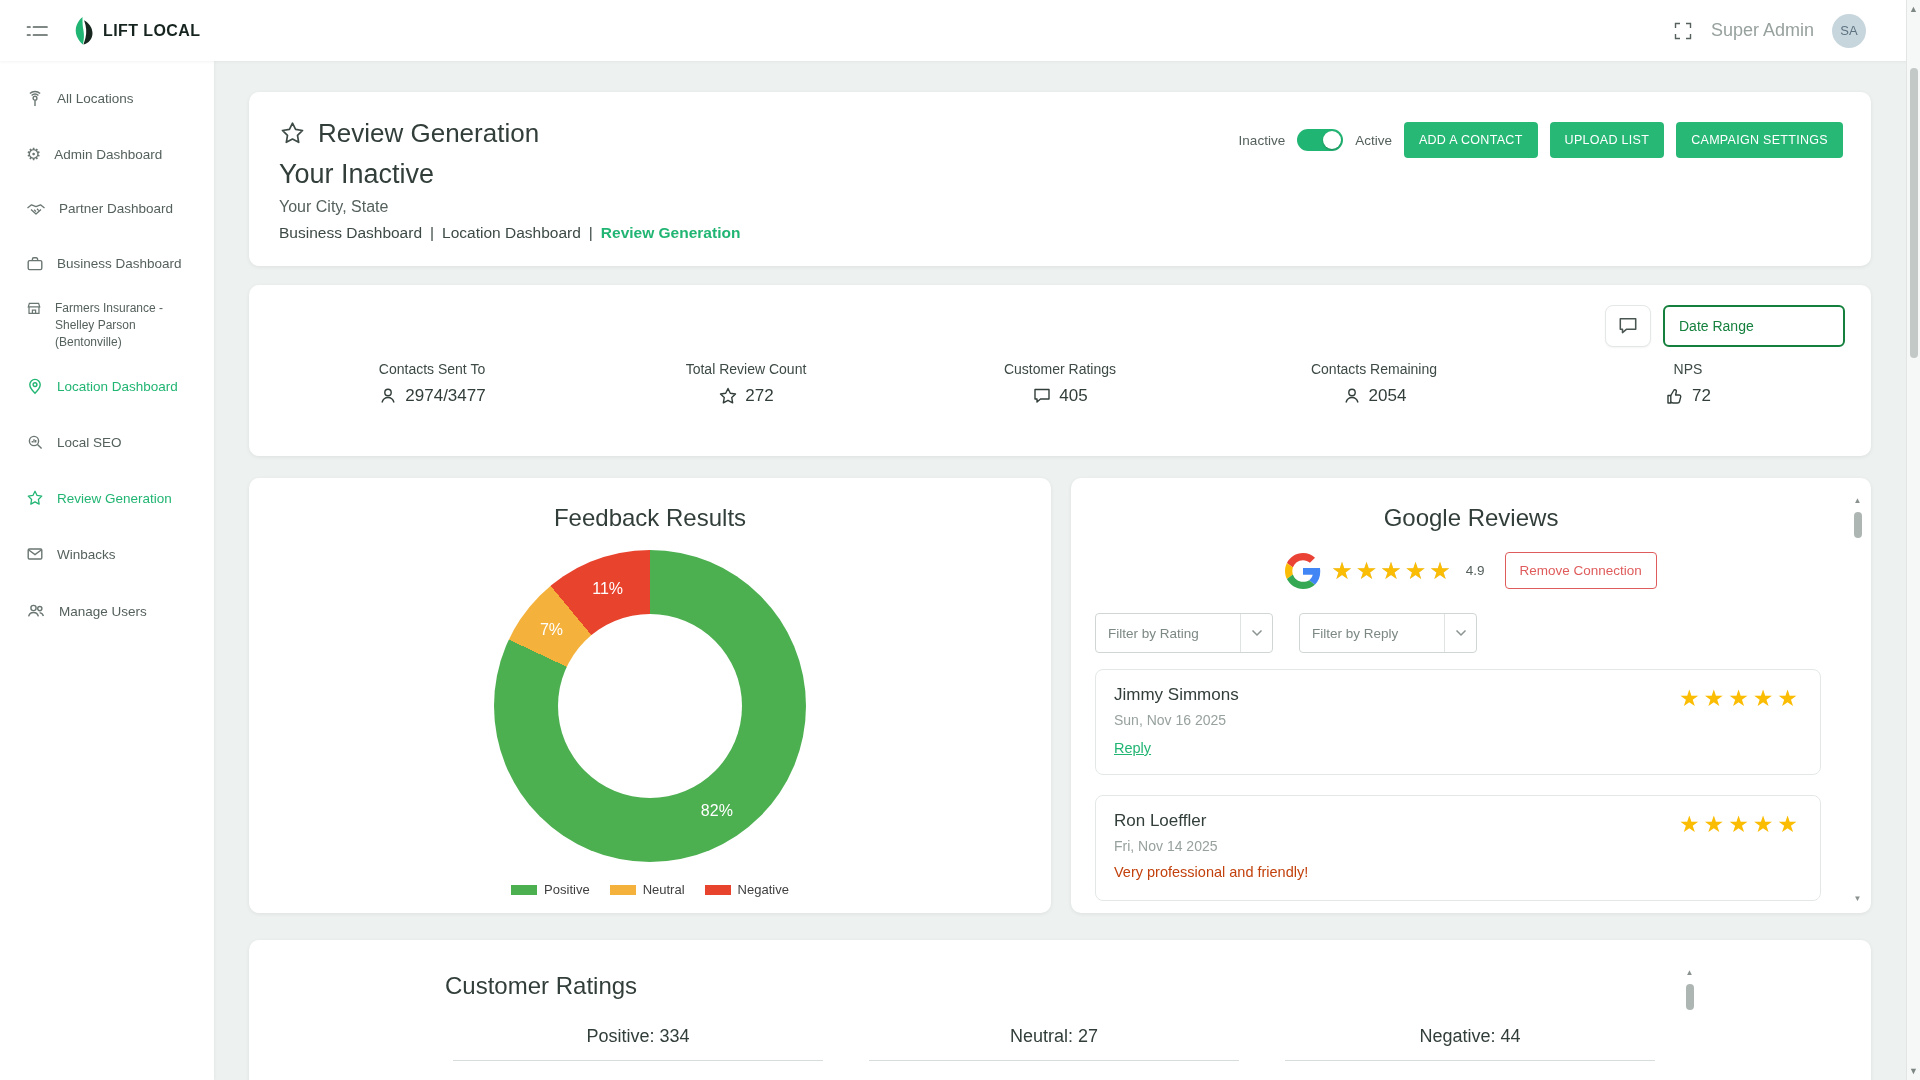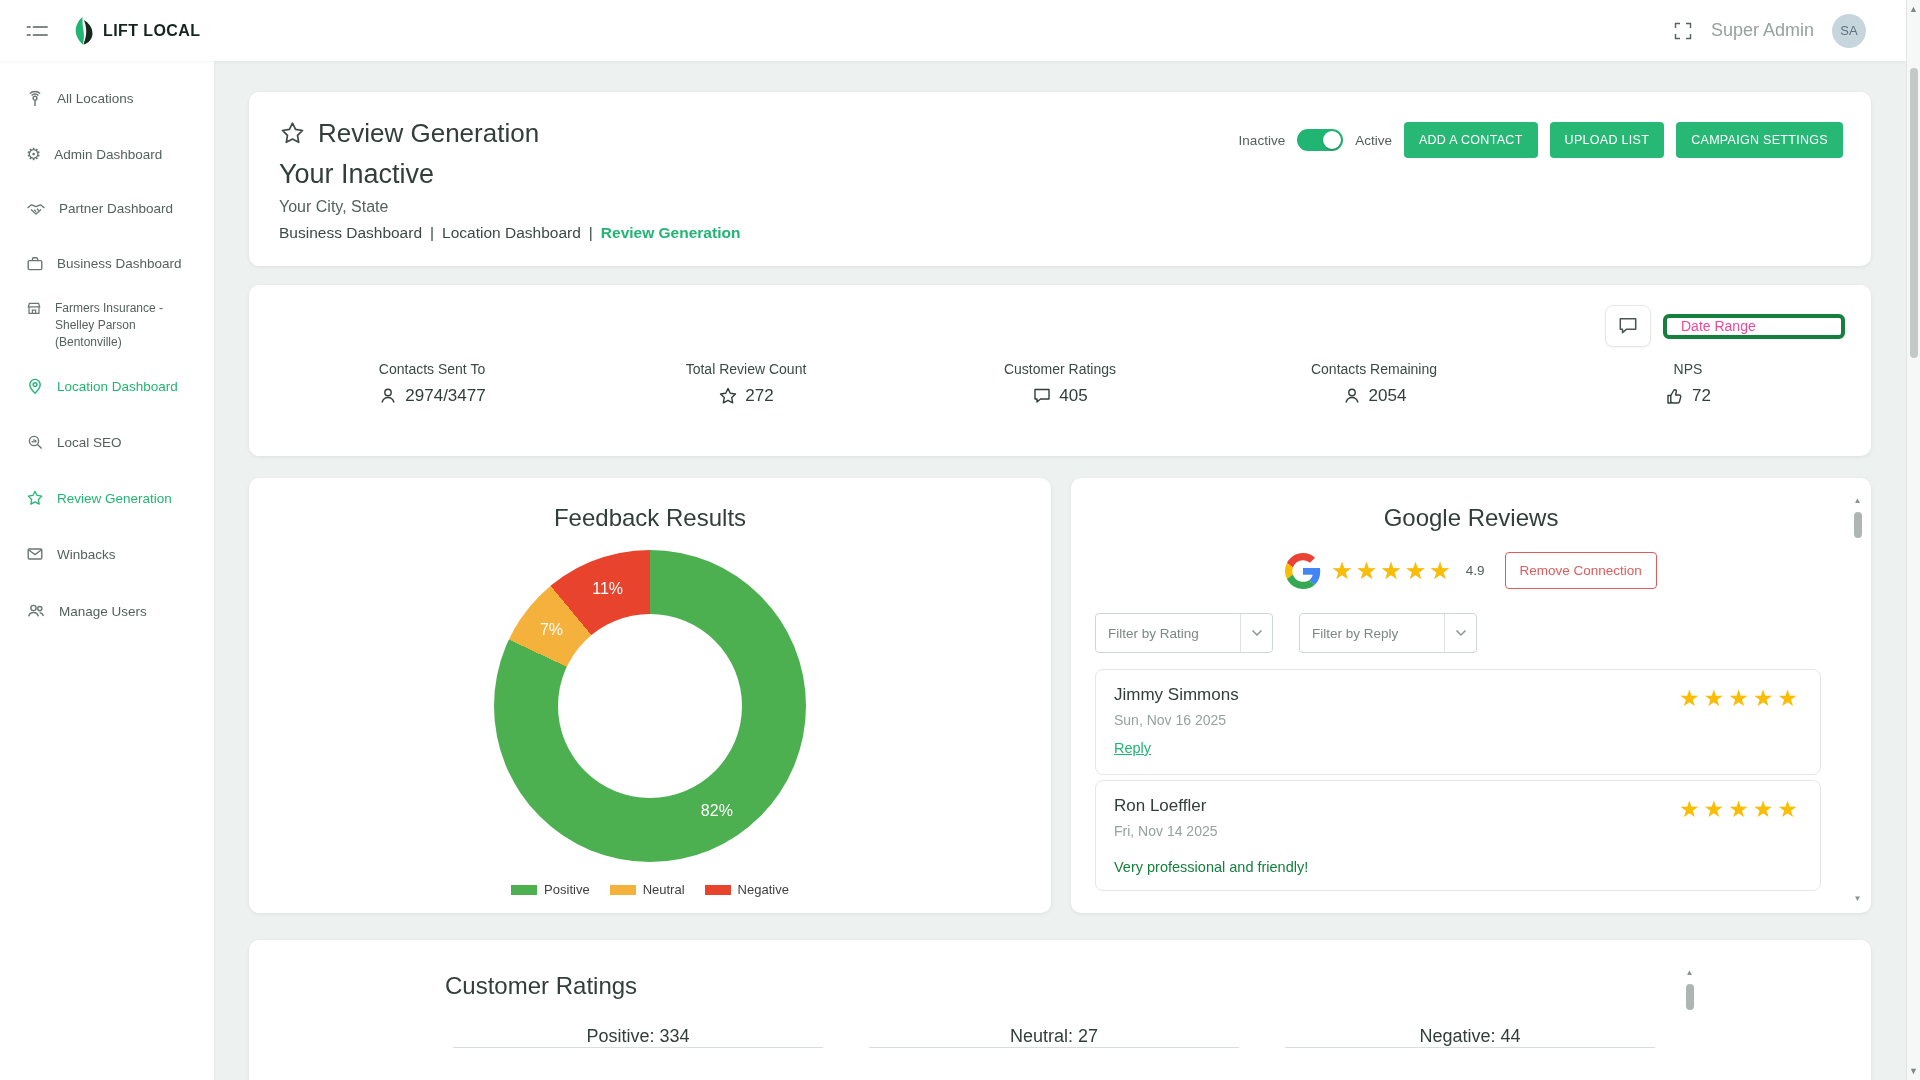--- a/index.html
+++ b/index.html
@@ -42,21 +42,21 @@
   .head-controls{position:absolute;top:30px;right:28px;display:flex;align-items:center;gap:12px}
   .toggle-label{font-size:13.5px;color:#55615d}
   .toggle{width:46px;height:22px;border-radius:11px;background:#21b573;position:relative;cursor:pointer;display:inline-block}
   .toggle .knob{position:absolute;right:2px;top:2px;width:18px;height:18px;border-radius:50%;background:#fff;box-shadow:0 1px 2px rgba(0,0,0,.25)}
   .btn-green{background:#27b876;color:#fff;border:none;border-radius:4px;font-size:12.5px;font-weight:normal;letter-spacing:.3px;padding:11px 15px;cursor:pointer;font-family:inherit}
 
   
   .stats-card{position:relative;margin-top:19px;height:171px;padding:20px 26px}
   .stats-top{display:flex;justify-content:flex-end;align-items:center;gap:12px}
   .chat-btn{width:46px;height:42px;border:1px solid #e3e8e6;border-radius:8px;background:#fff;display:flex;align-items:center;justify-content:center;color:#4a5652;cursor:pointer;box-shadow:0 1px 2px rgba(0,0,0,.05)}
-  .date-range{width:182px;height:25px;border:4px solid #15803d;border-radius:6px;background:#fff;display:flex;align-items:center;padding:0 14px;font-size:14px;color:#ec4899;cursor:pointer}
+  .date-range{width:182px;height:42px;border:2px solid #15803d;border-radius:6px;background:#fff;display:flex;align-items:center;padding:0 14px;font-size:14px;color:#15803d;cursor:pointer}
   .stats-row{display:flex;margin-top:14px}
   .stat{flex:1;display:flex;flex-direction:column;align-items:center}
   .stat-label{font-size:14px;color:#3d4a46}
   .stat-value{display:flex;align-items:flex-end;gap:7px;margin-top:9px;font-size:17px;color:#323e3a}
   .stat-value .st-icon{display:inline-flex;color:#323e3a}
 
   
   .charts-row{display:flex;gap:20px;margin-top:22px}
   .card-title{text-align:center;font-size:24px;color:#323e3a;font-weight:400}
 
@@ -72,41 +72,41 @@
   .google-card{width:800px;height:435px;position:relative;padding:26px 24px 0;overflow:hidden}
   .g-row{display:flex;align-items:center;justify-content:center;gap:10px;margin-top:20px}
   .stars-wrap{position:relative;display:inline-block;font-size:24px;letter-spacing:3px;line-height:1;color:#d5dbd9}
   .stars-fill{position:absolute;left:0;top:0;overflow:hidden;white-space:nowrap;color:#fbbc04}
   .g-rating{font-size:13.5px;color:#55615d;margin-left:2px}
   .btn-outline-red{margin-left:10px;background:#fff;border:1px solid #e05c5c;color:#e05c5c;border-radius:4px;font-size:13.5px;padding:10px 14px;cursor:pointer;font-family:inherit}
   .filters{display:flex;gap:26px;margin-top:24px}
   .select{height:40px;border:1px solid #cfd6d3;border-radius:4px;display:flex;align-items:center;font-size:13.5px;color:#7c8884;cursor:pointer;min-width:178px;background:#fff}
   .select .sel-label{flex:1;padding:0 12px}
   .select .chev{width:32px;align-self:stretch;display:flex;align-items:center;justify-content:center;border-left:1px solid #dfe4e2}
-  .review-list{margin-top:16px;display:flex;flex-direction:column;gap:5px;padding-right:26px}
+  .review-list{margin-top:16px;display:flex;flex-direction:column;gap:20px;padding-right:26px}
   .review{border:1px solid #e3e8e6;border-radius:8px;padding:15px 18px;display:flex;justify-content:space-between;align-items:flex-start;min-height:106px}
   .r-name{font-size:17px;color:#323e3a}
   .r-date{font-size:14px;color:#97a19d;margin-top:7px}
   .r-reply{font-size:14.5px;color:#21b573;text-decoration:underline;margin-top:12px;display:inline-block;cursor:pointer}
-  .r-text{font-size:14.5px;color:#15803d;margin-top:20px}
+  .r-text{font-size:14.5px;color:#c2410c;margin-top:10px}
   .r-stars{font-size:23px;letter-spacing:4px;color:#fbbc04;white-space:nowrap}
 
   
   .mini-sb{position:absolute;top:18px;bottom:10px;right:7px;width:13px;display:flex;flex-direction:column;align-items:center;justify-content:space-between;color:#8a928f;font-size:8px;z-index:3}
   .mini-sb .sb-thumb{position:absolute;top:16px;left:2.5px;width:8px;height:26px;border-radius:4px;background:#aeb6b3}
   .ratings-sb{top:28px;bottom:auto;height:330px;right:175px}
   .page-sb{position:absolute;top:0;right:0;width:14px;height:1080px;background:#f6f7f7;border-left:1px solid #e2e5e4;z-index:50;display:flex;flex-direction:column;align-items:center;justify-content:space-between;padding:4px 0;color:#7d8784;font-size:9px}
   .page-sb .sb-thumb{position:absolute;top:68px;left:2.5px;width:8px;height:290px;border-radius:4px;background:#c3c9c7}
 
   
   .ratings-card{position:relative;margin-top:27px;height:400px;padding:32px 0 0}
   .ratings-card .card-title{text-align:left;margin-left:196px}
   .ratings-cols{display:flex;gap:46px;margin-top:26px;padding-left:204px}
   .rating-col{width:370px}
-  .col-head{text-align:center;font-size:18px;color:#323e3a;border-bottom:1px solid #d7ddda}
+  .col-head{text-align:center;font-size:18px;color:#323e3a;padding-bottom:13px;border-bottom:1px solid #d7ddda}
   .rating-row{display:flex;align-items:center;gap:13px;margin-top:16px;padding:12px 10px;border-bottom:1px solid #eef1f0}
 </style>
 </head>
 <body>
 
 <header class="topbar">
   <div class="topbar-left">
     <span class="icon-btn">
       <svg width="22" height="18" viewBox="0 0 22 18" fill="none" stroke="currentColor" stroke-width="1.7" stroke-linecap="round">
           <path d="M1.5 5h2.5M7.5 5H21M1.5 13h2.5M7.5 13H21"></path>

